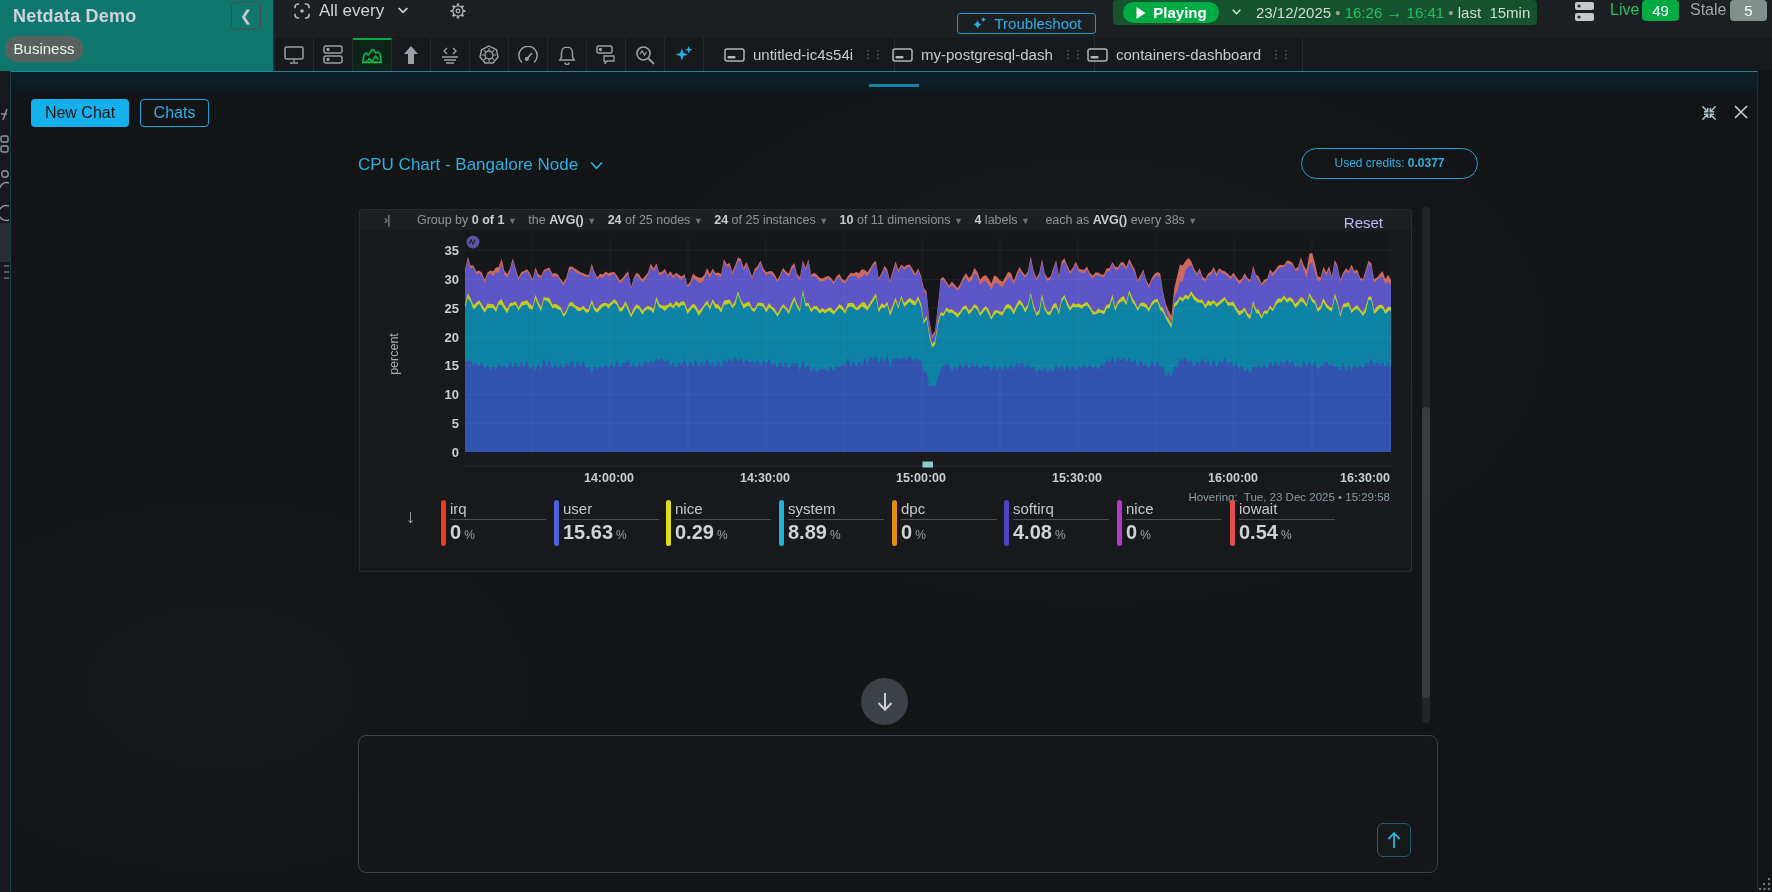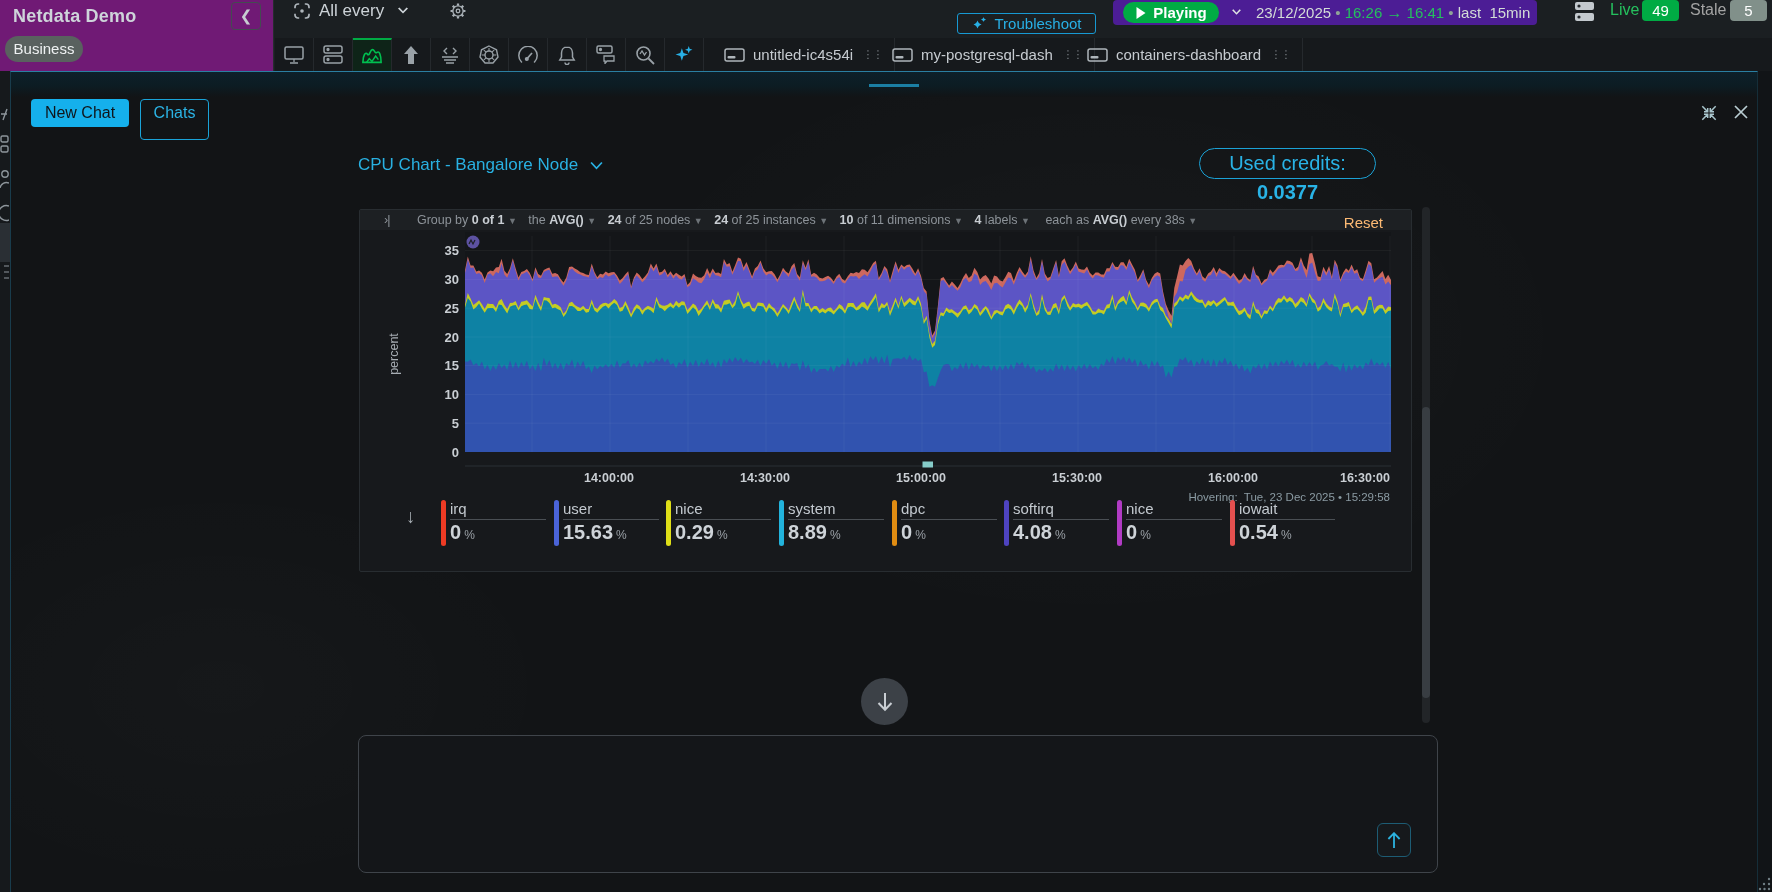--- a/index.html
+++ b/index.html
@@ -1,59 +1,59 @@
 <!DOCTYPE html>
 <html><head>
 <meta charset="utf-8">
 <style>
 *{margin:0;padding:0;box-sizing:border-box}
 html,body{width:1772px;height:892px;overflow:hidden;background:#111417;font-family:"Liberation Sans",sans-serif;}
 .abs{position:absolute}
 body{position:relative}
 
 #hdr{position:absolute;left:0;top:0;width:1772px;height:71px;background:#1b1f22}
-#sidehead{position:absolute;left:0;top:0;width:274px;height:71px;background:#701a75;border-right:1px solid #262b2f}
+#sidehead{position:absolute;left:0;top:0;width:274px;height:71px;background:#0f766e;border-right:1px solid #262b2f}
 #brand{position:absolute;left:13px;top:6px;font-size:18px;font-weight:bold;color:#ced4da;letter-spacing:.2px}
 #bizpill{position:absolute;left:5px;top:36px;width:78px;height:26px;border-radius:13px;background:#59615f;color:#eef1f2;font-size:15px;text-align:center;line-height:26px}
 #collbtn{position:absolute;left:231px;top:2px;width:30px;height:28px;border:1px solid #444b51;border-radius:4px;color:#c7ccd1;text-align:center;line-height:26px;font-size:15px}
 #allnodes{position:absolute;left:294px;top:2px;height:18px;color:#ccd2d7;font-size:17px}
 #gear{position:absolute;left:449px;top:2px}
 
 #row2{position:absolute;left:275px;top:38px;width:1497px;height:33px;background:#16191c}
 .tcell{position:absolute;top:0;height:33px;width:39px;border-right:1px solid #25292d;display:flex;align-items:center;justify-content:center}
 .tcell.active{background:#0e2418;border-top:2px solid #00ab44}
 .tabitem{position:absolute;top:0;height:33px;display:flex;align-items:center;color:#c6cbd0;font-size:15px;border-right:1px solid #25292d;padding:0 10px 0 12px}
 .tabitem svg{margin-right:8px}
 .dots{color:#878d93;font-size:11px;letter-spacing:0;margin-left:9px;line-height:9px;transform:scaleX(0.9)}
 
 #tsbtn{position:absolute;left:957px;top:13px;width:139px;height:21px;border:1px solid #1799d3;border-radius:3px;color:#28b0e6;font-size:15px;display:flex;align-items:center;justify-content:center}
-#playgrp{position:absolute;left:1113px;top:0;width:424px;height:25px;background:#4c1d95;border-radius:4px;display:flex;align-items:center}
+#playgrp{position:absolute;left:1113px;top:0;width:424px;height:25px;background:#14532d;border-radius:4px;display:flex;align-items:center}
 #playpill{margin-left:10px;width:96px;height:21px;background:#00ab44;border-radius:11px;color:#fff;font-size:15px;font-weight:bold;display:flex;align-items:center;justify-content:center}
 #dateline{font-size:15px;color:#d3dcd7;margin-left:14px;white-space:nowrap}
 #dateline .grn{color:#25c05e}
 #nodesind{position:absolute;left:1574px;top:0;width:195px;height:23px;font-size:16px}
 .cntbadge{width:37px;height:21px;border-radius:4px;color:#fff;text-align:center;line-height:21px;font-size:15px}
 
 #panel{position:absolute;left:10px;top:71px;width:1748px;height:821px;background:#121416;border-left:1px solid rgba(32,100,130,.5);border-right:1px solid rgba(28,88,115,.38);border-top:1px solid #2a7fa2;
 background-image:radial-gradient(ellipse 700px 420px at 62% 32%,rgba(255,255,255,.022),rgba(255,255,255,0) 70%),radial-gradient(ellipse 500px 300px at 12% 75%,rgba(255,255,255,.014),rgba(255,255,255,0) 70%)}
 #topstrip{position:absolute;left:0;top:0;width:100%;height:25px;background:linear-gradient(180deg,#0d202a 0%,#0c1c23 55%,#121416 100%)}
 #tabind{position:absolute;left:858px;top:12px;width:50px;height:3px;background:#1b7fa4}
 .btn-newchat{position:absolute;left:20px;top:27px;width:98px;height:28px;background:#15b0ec;border-radius:4px;color:#10151a;font-size:16px;text-align:center;line-height:28px}
-.btn-chats{position:absolute;left:129px;top:27px;width:69px;height:41px;border:1px solid #1aa3d8;border-radius:4px;color:#2bb3e4;font-size:16px;text-align:center;line-height:26px}
+.btn-chats{position:absolute;left:129px;top:27px;width:69px;height:28px;border:1px solid #1aa3d8;border-radius:4px;color:#2bb3e4;font-size:16px;text-align:center;line-height:26px}
 #minico{position:absolute;left:1690px;top:33px;color:#a9c6cd}
 #closeico{position:absolute;left:1723px;top:33px;color:#b9cdd2}
 
 #title{position:absolute;left:347px;top:83px;color:#29b1e2;font-size:17px}
-#credits{position:absolute;left:1188px;top:76px;width:177px;height:31px;border:1px solid #1ba2d6;border-radius:16px;color:#29b3e6;font-size:20px;text-align:center;line-height:29px}
+#credits{position:absolute;left:1290px;top:76px;width:177px;height:31px;border:1px solid #1ba2d6;border-radius:16px;color:#29b3e6;font-size:12px;text-align:center;line-height:29px}
 
 #card{position:absolute;left:348px;top:137px;width:1053px;height:363px;background:#17191c;border:1px solid #282d31;border-radius:2px}
 #ctrlrow{position:absolute;left:0;top:0;width:1051px;height:20px;background:#1d2023;color:#8d9399;font-size:12.5px;white-space:nowrap;overflow:hidden;line-height:20px}
 #ctrlrow b{color:#c9ced3;font-weight:bold}
 #ctrlrow .cr{color:#6d7378;font-size:9px}
-#reset{position:absolute;right:28px;top:3px;color:#fdba74;font-size:15px}
+#reset{position:absolute;right:28px;top:3px;color:#c4b5fd;font-size:15px}
 
 .lgi{position:absolute;top:0;width:108px;height:46px}
 .lgbar{position:absolute;left:0;top:0;width:5px;height:46px;border-radius:3px}
 .lgname{position:absolute;left:9px;top:0px;font-size:15px;color:#c3c9cf}
 .lgline{position:absolute;left:9px;top:19px;width:96px;height:1px;background:#4a4f54}
 .lgval{position:absolute;left:9px;top:21px;font-size:20px;font-weight:bold;color:#ced3d8}
 .lgval span{font-size:12px;font-weight:normal;color:#9aa0a6;margin-left:3px}
 
 #msg{position:absolute;left:347px;top:527px;width:1080px;color:#d3d7db;font-size:16.8px;line-height:26.5px}
 #scrolldn{position:absolute;left:850px;top:606px;width:47px;height:47px;border-radius:50%;background:#3c4147;color:#c9ced3;display:flex;align-items:center;justify-content:center}

